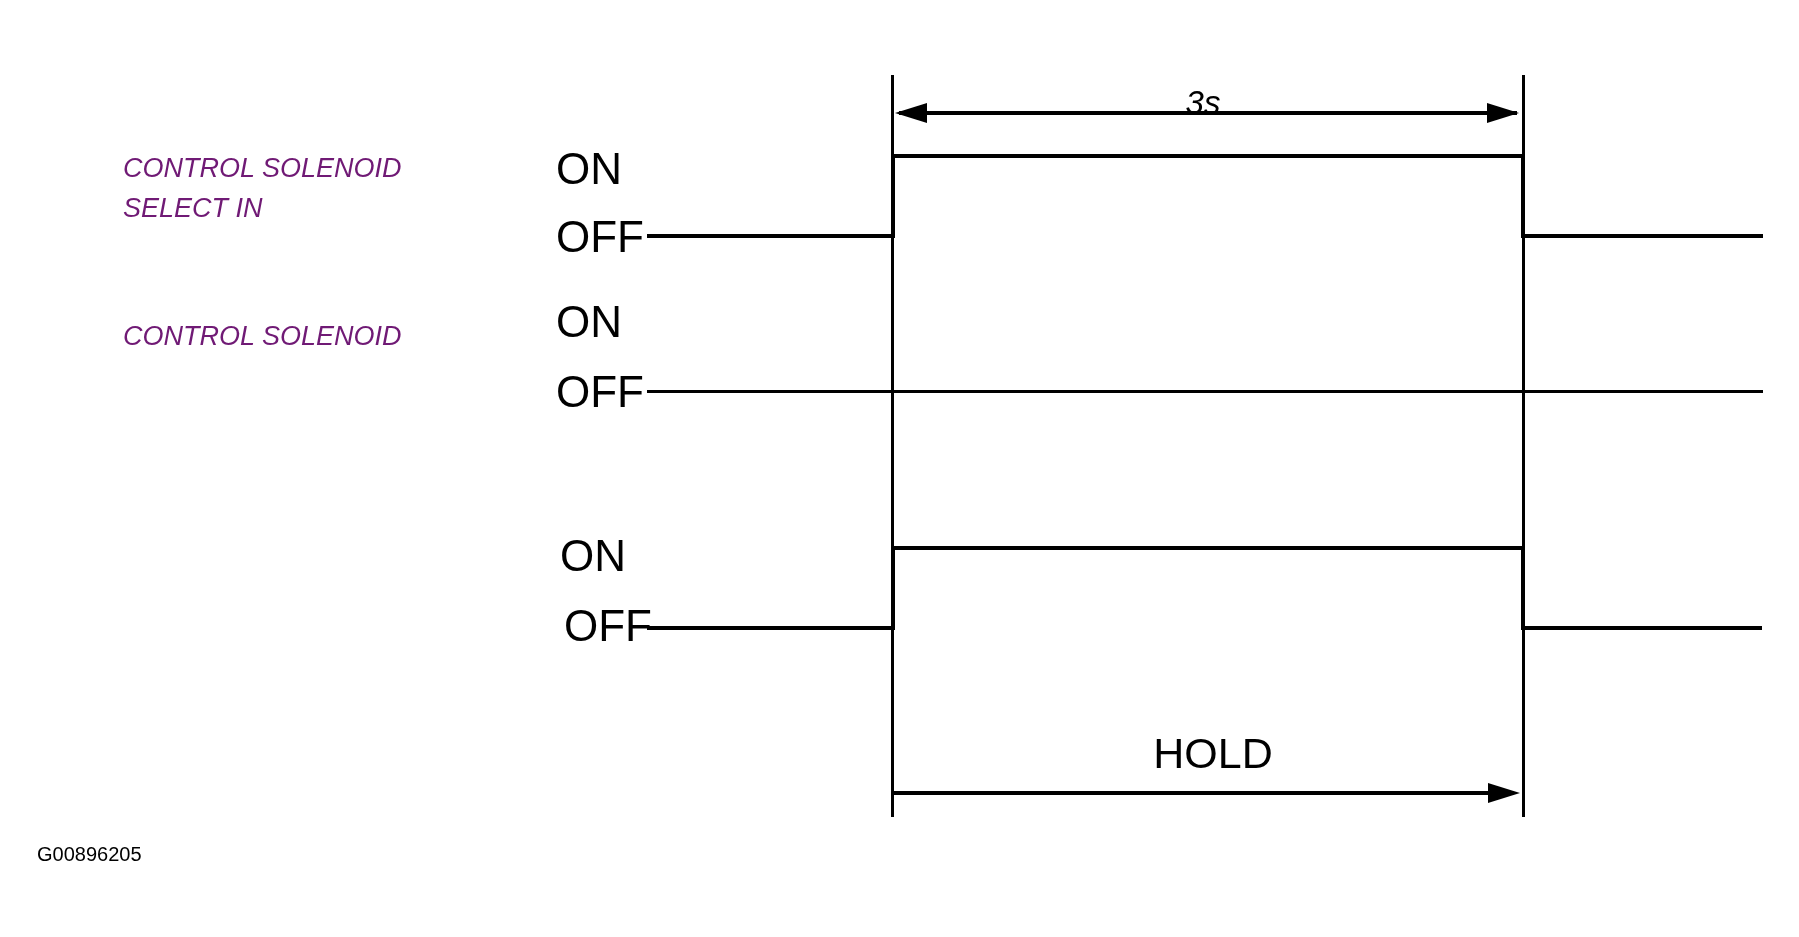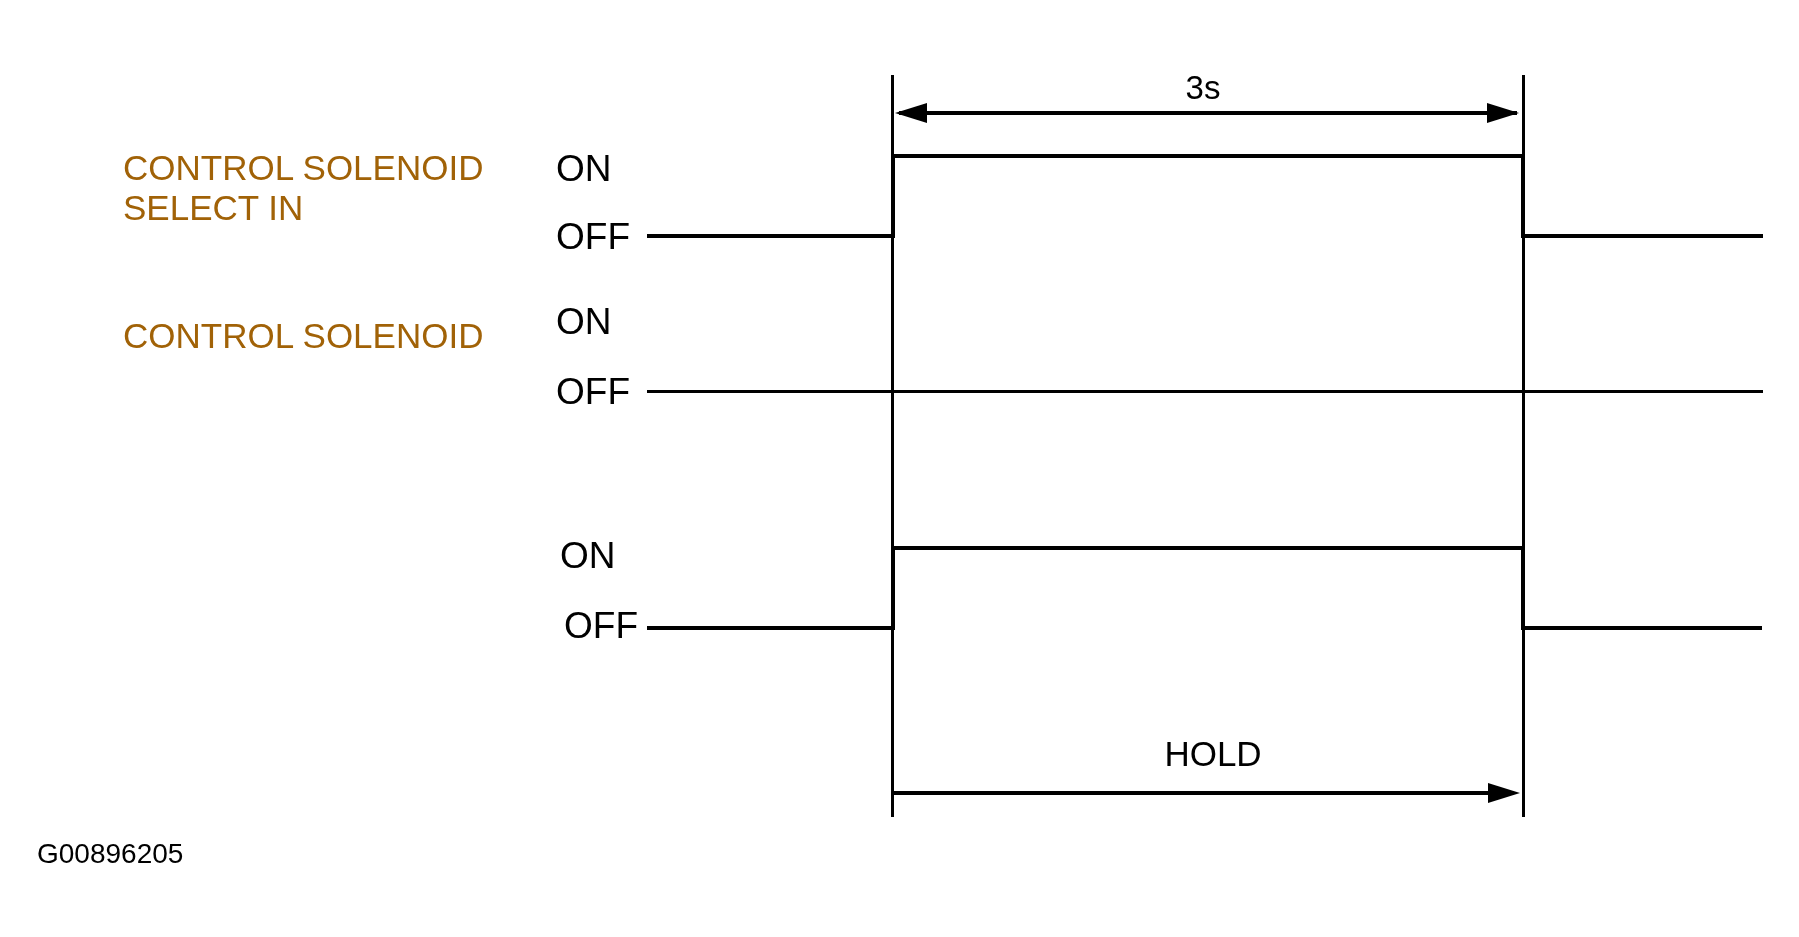--- a/index.html
+++ b/index.html
@@ -11,52 +11,53 @@
     position: relative;
     width: 1799px;
     height: 937px;
     background: #ffffff;
     font-family: "Liberation Sans", sans-serif;
     color: #000000;
     overflow: hidden;
   }
   .siglabel {
     position: absolute;
-    font-size: 35px;
+    font-size: 27px;
     line-height: 40px;
     letter-spacing: 0px;
     white-space: nowrap;
-    color: #a16207;
+    color: #701a75;
+    font-style: italic;
   }
   .lvl {
     position: absolute;
-    font-size: 37px;
+    font-size: 44px;
     line-height: 35px;
     white-space: nowrap;
     color: #000;
   }
   .anno {
     position: absolute;
-    font-size: 35px;
+    font-size: 43px;
     line-height: 35px;
     white-space: nowrap;
     color: #000;
     transform: translateX(-50%);
   }
   .anno-small {
     position: absolute;
     font-size: 33px;
     line-height: 33px;
     white-space: nowrap;
     color: #000;
     transform: translateX(-50%);
   }
   .figid {
     position: absolute;
-    font-size: 28px;
+    font-size: 20px;
     line-height: 34px;
     white-space: nowrap;
     color: #000;
   }
   .vguide { position: absolute; width: 3px; background: #000; }
   .hline  { position: absolute; background: #000; }
   .vline  { position: absolute; background: #000; }
   .ah-left {
     position: absolute; width: 0; height: 0;
     border-top: 10px solid transparent;
@@ -71,21 +72,21 @@
   }
 </style>
 </head>
 <body>
 
 <div class="canvas">
 
   <div class="vguide" style="left:891px; top:75px; height:742px;"></div>
   <div class="vguide" style="left:1522px; top:75px; height:742px;"></div>
 
-  <span class="anno-small" style="left:1203px; top:71px;">3s</span>
+  <span class="anno-small" style="left:1203px; top:86px;font-style:italic;">3s</span>
   <div class="hline" style="left:899px; top:111px; width:618px; height:4px;"></div>
   <div class="ah-left" style="left:895px; top:103px;"></div>
   <div class="ah-right" style="left:1487px; top:103px;"></div>
 
   <div class="siglabel" style="left:123px; top:148px;">
     <div>CONTROL SOLENOID</div>
     <div>SELECT IN</div>
   </div>
   <span class="lvl" style="left:556px; top:151px;">ON</span>
   <span class="lvl" style="left:556px; top:219px;">OFF</span>

